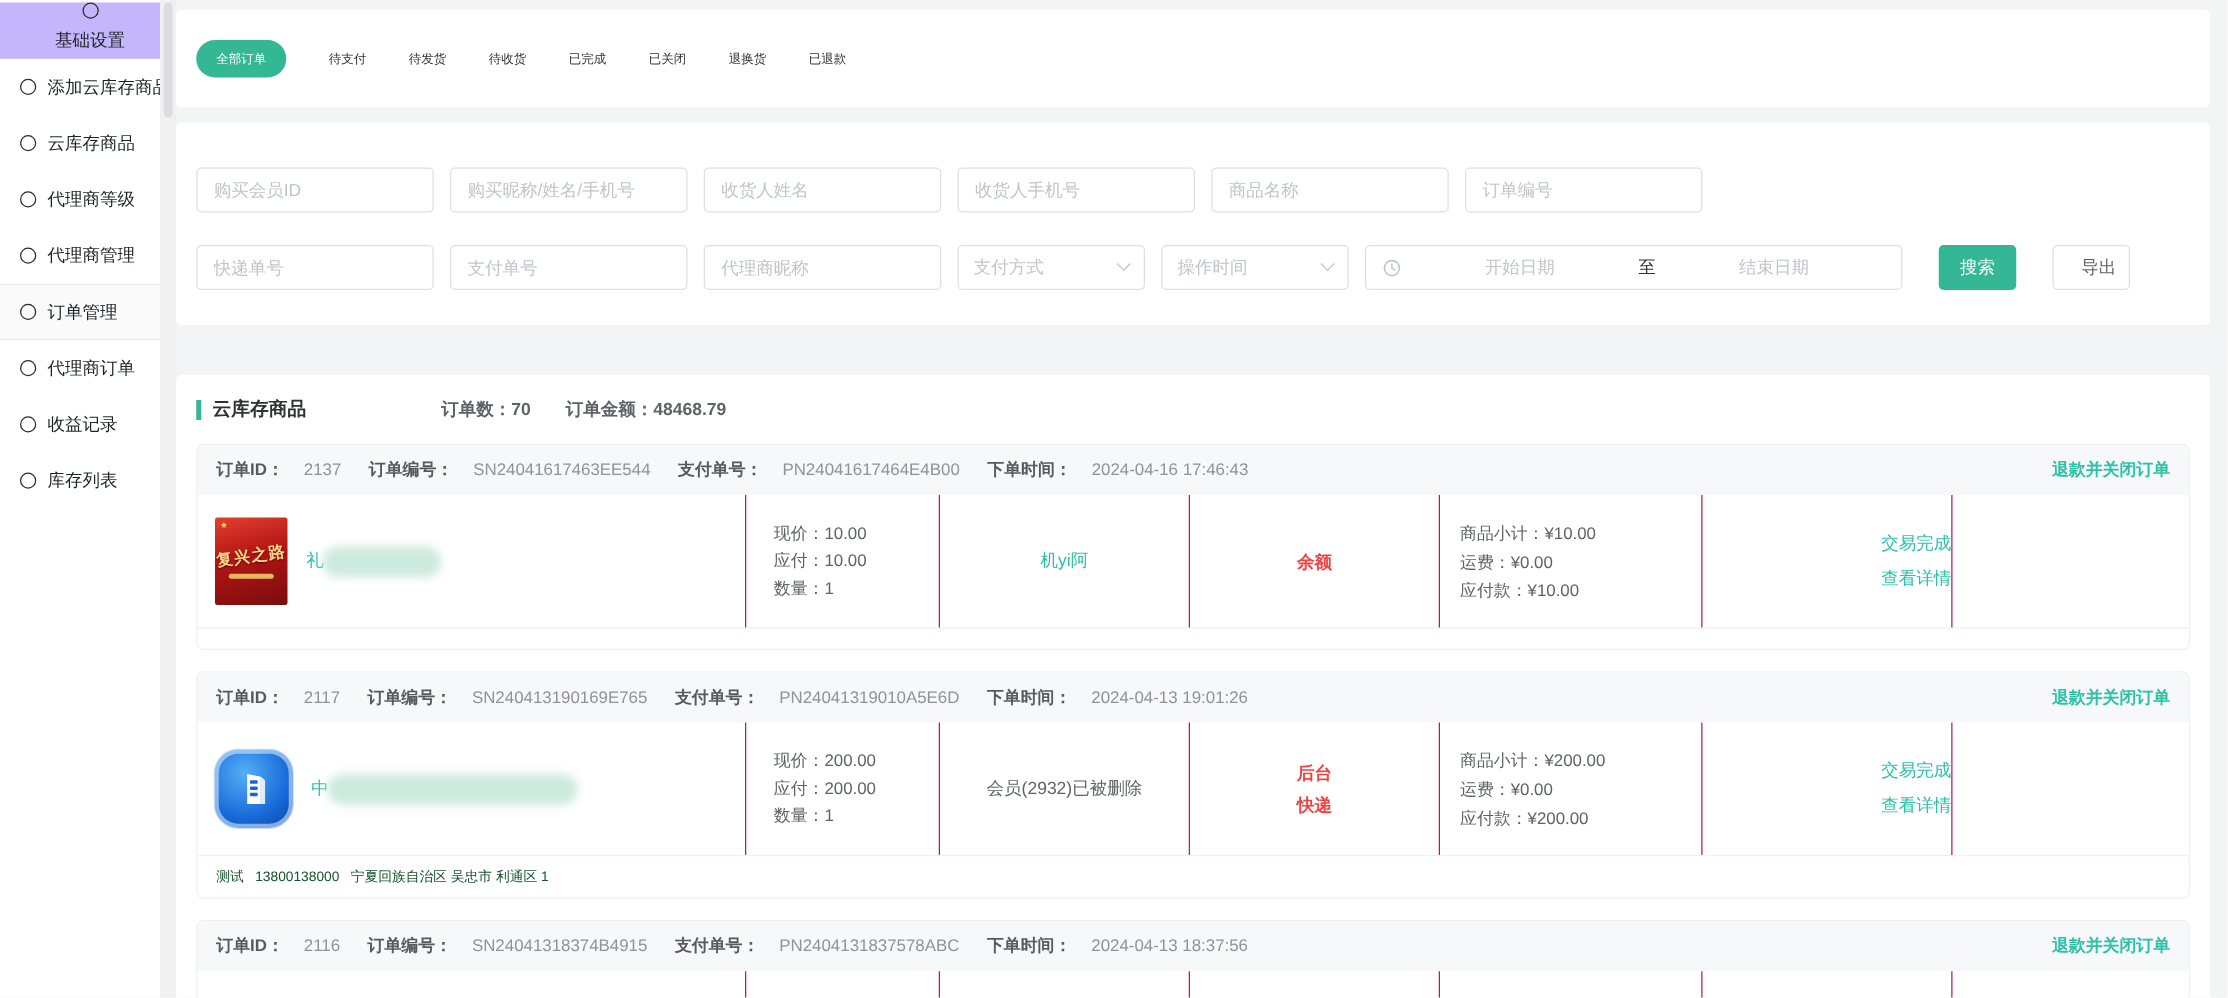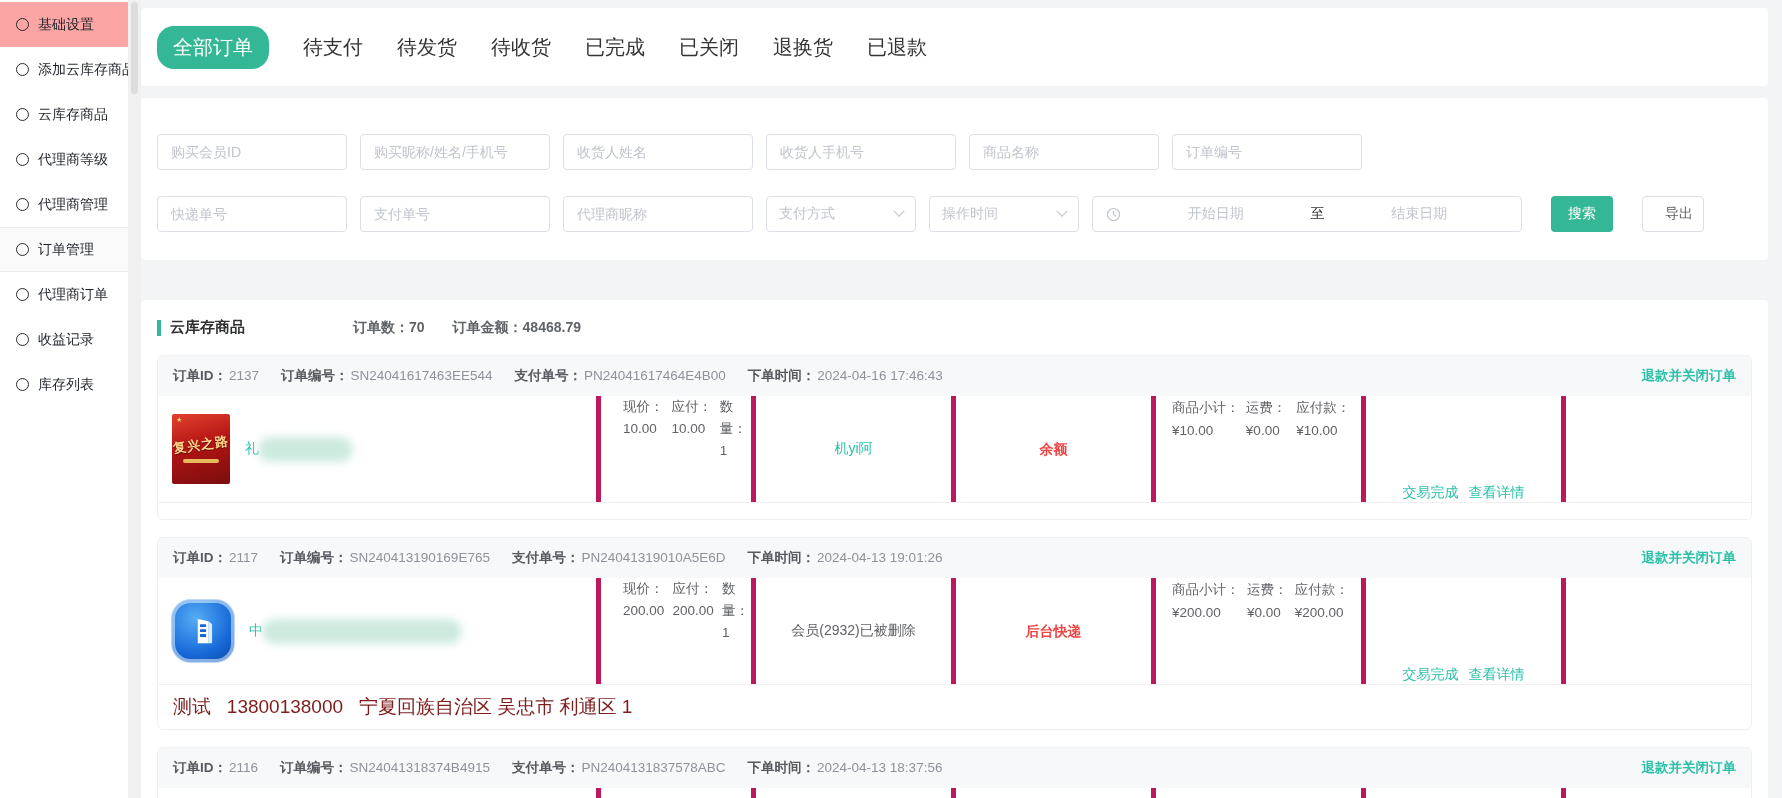--- a/index.html
+++ b/index.html
@@ -3,35 +3,35 @@
 <meta charset="utf-8">
 <style>
   * { box-sizing: border-box; margin: 0; padding: 0; }
   html,body { width:1782px; height:798px; overflow:hidden; }
   body { font-family:"Liberation Sans","DejaVu Sans",sans-serif; background:#f3f4f6; }
   #app { position:relative; width:1782px; height:798px; overflow:hidden; }
 
   
   .sidebar { position:absolute; left:0; top:0; width:128px; height:798px; background:#fff; padding-top:2px; }
   .sb-item { display:flex; align-items:center; gap:9px; height:45px; padding-left:16px; cursor:pointer; }
-  .sb-item.highlighted { background:#fca5a5; }
+  .sb-item.highlighted { background:#c4b5fd;flex-direction:column; }
   .sb-item.selected { background:#fafafa; border-top:1px solid #ececec; border-bottom:1px solid #ececec; }
   .sb-circle { width:13px; height:13px; border:1.6px solid #2b2b2b; border-radius:50%; flex:none; }
   .sb-label { font-size:14px; color:#1f2329; white-space:nowrap; }
 
   .scroll-strip { position:absolute; left:128px; top:0; width:13px; height:798px; background:#f0f0f1; }
   .scroll-thumb { position:absolute; left:3px; top:2px; width:7px; height:92px; background:#dddddf; border-radius:4px; }
 
   
   .main { position:absolute; left:141px; top:0; width:1627px; height:798px; }
   .card { background:#fff; border-radius:4px; }
 
   .tabs-card { margin-top:8px; height:78px; display:flex; align-items:center; padding:0 16px; }
   .tabs { display:flex; align-items:center; gap:34px; }
-  .tab { font-size:20px; color:#333; cursor:pointer; white-space:nowrap; }
+  .tab { font-size:10px; color:#333; cursor:pointer; white-space:nowrap; }
   .tab.active { background:var(--accent); color:#fff; padding:8px 16px; border-radius:17px; }
 
   .filter-card { margin-top:12px; padding:36px 16px 28px; }
   .f-row { display:flex; align-items:center; gap:13px; }
   .f-row + .f-row { margin-top:26px; }
   .f-input { width:190px; height:36px; border:1px solid #dcdfe6; border-radius:4px; padding:3px 13px; font-size:14px; color:#606266; outline:none; background:#fff; }
   .f-input::placeholder { color:#c0c4cc; }
   .f-select { width:150px; height:36px; border:1px solid #dcdfe6; border-radius:4px; display:flex; align-items:center; justify-content:space-between; padding:0 12px; font-size:14px; color:#c0c4cc; cursor:pointer; background:#fff; }
   .chev { width:8px; height:8px; border-right:1.5px solid #c0c4cc; border-bottom:1.5px solid #c0c4cc; transform:rotate(45deg) translate(-2px,-2px); }
   .date-range { width:430px; height:36px; border:1px solid #dcdfe6; border-radius:4px; display:flex; align-items:center; padding:0 13px; gap:6px; background:#fff; }
@@ -44,35 +44,35 @@
   .list-card { margin-top:40px; padding:16px 8px 0; min-height:500px; }
   .list-header { display:flex; align-items:center; padding:2px 8px 18px; }
   .green-bar { width:4px; height:16px; background:var(--accent); margin-right:9px; }
   .list-title { font-size:15px; font-weight:bold; color:#303133; }
   .list-stats { margin-left:108px; display:flex; gap:28px; font-size:14px; font-weight:bold; color:#5f6368; }
 
   .order-block { border:1px solid #efefef; border-radius:6px; margin:0 8px 17px; overflow:hidden; background:#fff; }
   .ob-header { background:#f7f8fa; display:flex; align-items:center; padding:11px 15px; }
   .ob-pair { margin-right:22px; font-size:13.5px; white-space:nowrap; }
   .ob-label { color:#555a61; font-weight:bold; }
-  .ob-value { color:#8d929b; margin-left:2px; }
+  .ob-value { color:#8d929b; margin-left:16px; }
   .ob-action { margin-left:auto; color:var(--link); font-weight:bold; font-size:13.5px; cursor:pointer; text-decoration:none; white-space:nowrap; }
   .ob-row { display:flex; min-height:106px; background:#fff; align-items:stretch; }
-  .cell { border-left:5px solid #be185d; display:flex; flex-direction:row; justify-content:center; }
+  .cell { border-left:1px solid #be185d; display:flex; flex-direction:column; justify-content:center; }
   .cell-product { flex:1; border-left:none; flex-direction:row; justify-content:flex-start; align-items:center; padding:10px 14px; gap:15px; }
   .cell-price { width:155px; padding-left:22px; font-size:13.5px; color:#606266; line-height:22px; }
   .cell-buyer { width:200px; align-items:center; font-size:14px; }
   .cell-pay { width:200px; align-items:center; font-size:14px; font-weight:bold; color:#ef4444; line-height:26px; }
   .cell-amounts { width:210px; padding-left:16px; font-size:13.5px; color:#606266; line-height:23px; }
   .cell-actions { width:200px; align-items:flex-end; gap:10px; font-size:14px; }
   .cell-extra { width:190px; }
   .buyer-link { color:var(--link); cursor:pointer; }
   .buyer-plain { color:#606266; }
   .status-link, .detail-link { color:var(--link); cursor:pointer; text-decoration:none; }
-  .ob-footer { border-top:1px solid #f0f0f0; padding:9px 15px; font-size:19px; color:#7f1d1d; white-space:pre-wrap; }
+  .ob-footer { border-top:1px solid #f0f0f0; padding:9px 15px; font-size:11px; color:#14532d; white-space:pre-wrap; }
   .ob-footer.empty { padding:8px 15px; height:17px; }
 
   .prod-name { display:flex; align-items:center; }
   .name-char { color:var(--link); font-size:14px; }
   .redact { display:inline-block; height:25px; background:#cdeadf; border-radius:13px; filter:blur(4px); margin-left:-1px; }
   .redact.short { width:95px; }
   .redact.long { width:200px; }
 
   .prod-img-red { width:58px; height:70px; flex:none; position:relative; border-radius:2px;
     background:linear-gradient(165deg,#e2402e 0%,#b31414 45%,#7a0d0d 100%);

